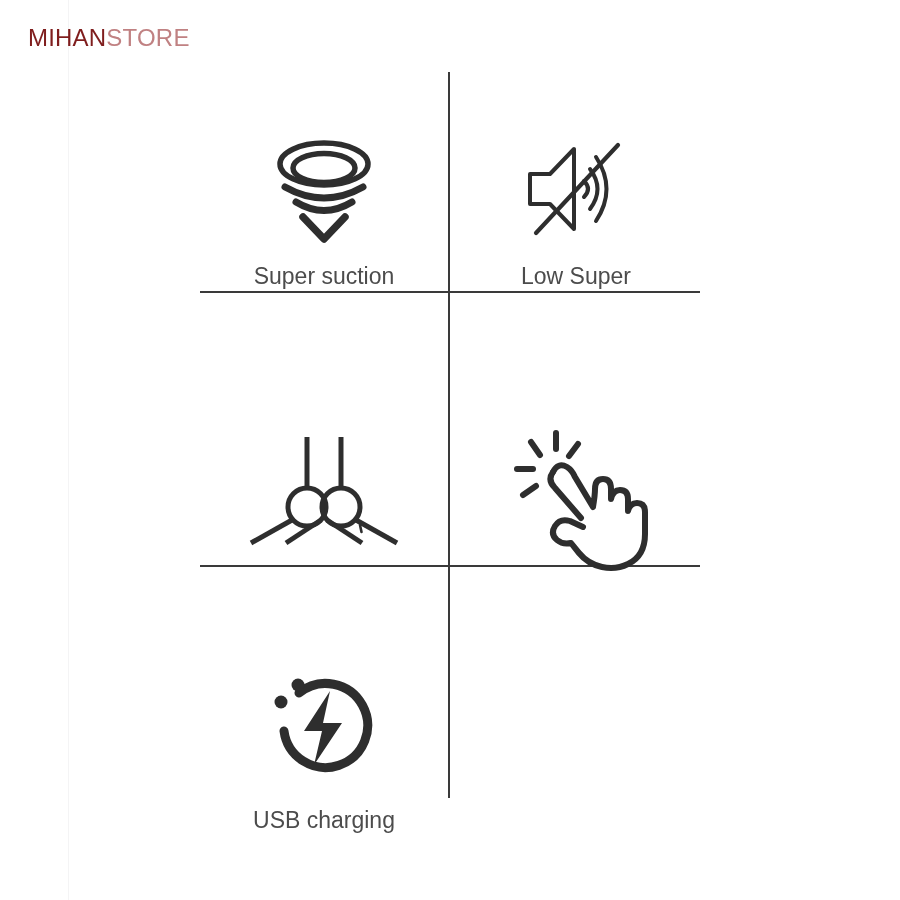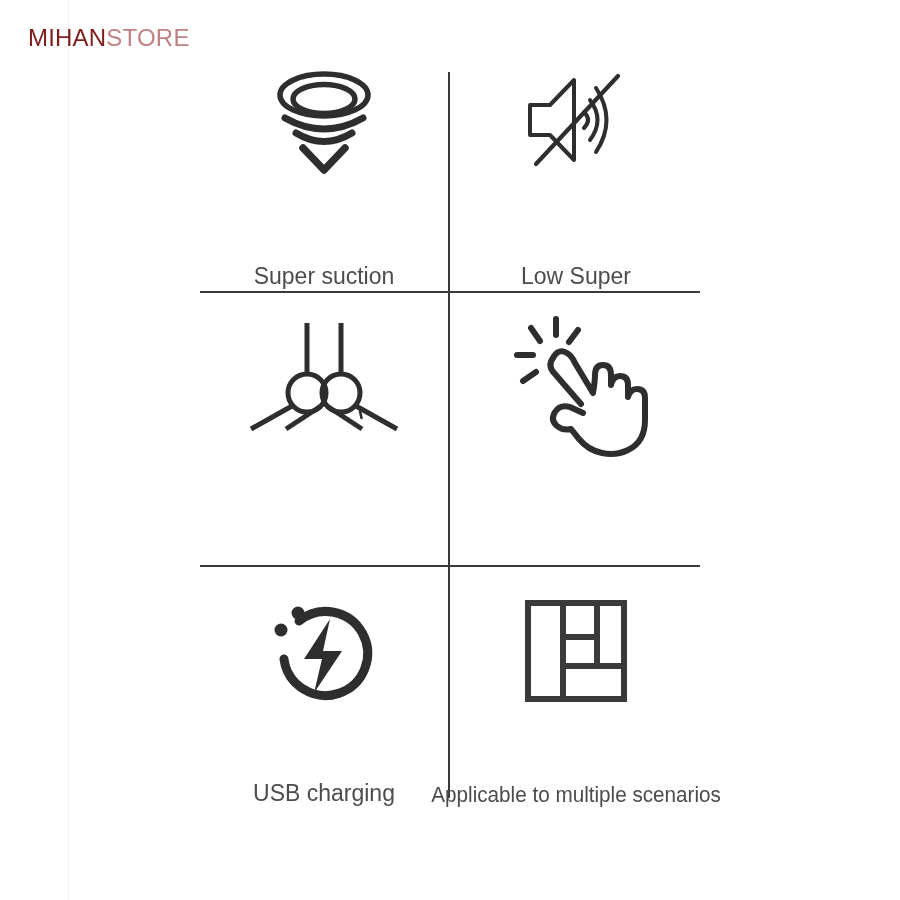--- a/index.html
+++ b/index.html
@@ -70,27 +70,27 @@
   .divider-h.row-1 { top: 239px; }
   .divider-h.row-2 { top: 513px; }
 
   
   .cell {
     position: absolute;
     width: 248px;
     display: flex;
     flex-direction: column;
     align-items: center;
-    justify-content: space-between;
+    justify-content: flex-end;
   }
   .cell.col-left  { left: 0; }
   .cell.col-right { left: 252px; }
   .cell.row-a { top: 8px;   height: 231px; }
   .cell.row-b { top: 249px; height: 264px; }
-  .cell.row-c { top: 529px; height: 227px; }
+  .cell.row-c { top: 556px; height: 227px; }
 
   .cell-icon {
     height: 120px;
     display: flex;
     align-items: center;
     justify-content: center;
   }
   .cell.row-b .cell-icon { height: 150px; }
   .cell.row-c .cell-icon { height: 140px; }
 
@@ -216,28 +216,14 @@
 
         <circle cx="30" cy="16" r="6.5" fill="#2e2e2e"></circle>
         <circle cx="13" cy="33" r="6.5" fill="#2e2e2e"></circle>
 
         <path d="M62 22 L36 62 L54 62 L46 96 L74 54 L55 54 Z" fill="#2e2e2e"></path>
       </svg>
     </div>
     <div class="cell-label">USB charging</div>
   </div>
 
-  <div class="cell row-c col-right">
-    <div class="cell-icon">
-      <svg width="102" height="102" viewBox="0 0 102 102" aria-hidden="true">
-        <g fill="none" stroke="#3a3a3a" stroke-width="6">
-          <rect x="3" y="3" width="96" height="96"></rect>
-          <line x1="38" y1="3" x2="38" y2="99"></line>
-          <line x1="72" y1="3" x2="72" y2="66"></line>
-          <line x1="38" y1="37" x2="72" y2="37"></line>
-          <line x1="38" y1="66" x2="99" y2="66"></line>
-        </g>
-      </svg>
-    </div>
-    <div class="cell-label">Applicable to multiple scenarios</div>
-  </div>
 
 </div>
 
 </body></html>

